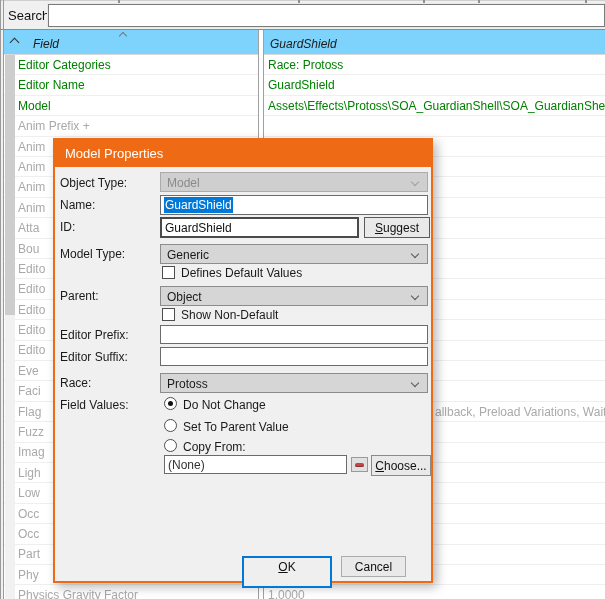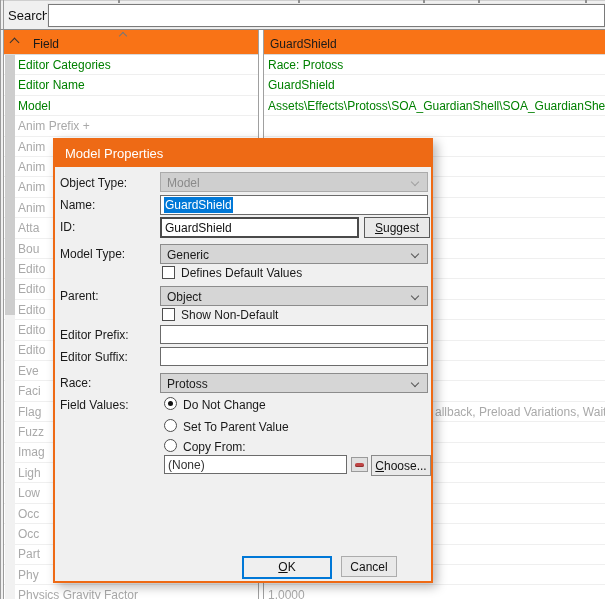--- a/index.html
+++ b/index.html
@@ -14,21 +14,21 @@
   .search-input { position:absolute; left:48px; top:4px; right:0; height:23px; background:#fff;
                   border:1px solid #7A7A7A; box-shadow:0 0 0 1px #E9E9E9; font-size:12px; padding:3px 4px; }
   .table-topline { position:absolute; top:29px; left:0; right:0; height:1px; background:#8C8C8C; z-index:2; }
 
   
   .left-panel { position:absolute; left:4px; top:30px; width:254px; height:569px; background:#fff; overflow:hidden; z-index:1; }
   .divider { position:absolute; left:258px; top:30px; width:6px; height:569px; background:#fff;
              border-left:1px solid #A0A0A0; border-right:1px solid #A0A0A0; z-index:1; }
   .right-panel { position:absolute; left:264px; top:30px; right:0; height:569px; background:#fff; overflow:hidden; z-index:1; }
 
-  .panel-header { position:absolute; left:0; right:0; top:0; height:25px; background:#f97316; border-bottom:1px solid #D9D9D9; font-size:12px; color:#1a1a1a; }
+  .panel-header { position:absolute; left:0; right:0; top:0; height:25px; background:#7dd3fc; border-bottom:1px solid #D9D9D9; font-size:12px; color:#1a1a1a;font-style:italic; }
   .left-header-text { position:absolute; left:29px; top:7px; }
   .right-header-text { position:absolute; left:6px; top:7px; }
   .sort-up { position:absolute; left:116px; top:3px; width:6px; height:6px;
              border-left:1.5px solid #777; border-top:1.5px solid #777; transform:rotate(45deg); }
   .gutter-sort { position:absolute; left:7px; top:9px; width:7px; height:7px;
              border-left:1.6px solid #333; border-top:1.6px solid #333; transform:rotate(45deg); }
 
   .rows { position:absolute; left:0; right:0; top:25px; bottom:0;
           background:repeating-linear-gradient(to bottom, transparent 0 19.4px, #EFEFEF 19.4px 20.4px); }
   .field-row { height:20.4px; line-height:20px; font-size:12px; padding-left:14px; white-space:nowrap; }
@@ -64,22 +64,22 @@
   .checkbox { position:absolute; left:107px; width:13px; height:13px; background:#fff; border:1px solid #4D4D4D; }
   .cblabel { position:absolute; left:126px; font-size:12px; color:#1a1a1a;text-align:center; }
 
   .radio { position:absolute; left:109px; width:13px; height:13px; background:#fff; border:1px solid #4D4D4D; border-radius:50%; }
   .radio.checked::after { content:""; position:absolute; left:3px; top:3px; width:5px; height:5px; background:#111; border-radius:50%; }
   .rdlabel { position:absolute; left:128px; font-size:12px; color:#1a1a1a; }
 
   .red-btn { position:absolute; left:296px; top:317px; width:17px; height:15px; background:#E0E0E0; border:1px solid #9A9A9A; }
   .red-btn .dash { position:absolute; left:3px; top:5px; width:9px; height:4px; background:#C04545; border-radius:2px; box-shadow:inset 0 -1px 0 #8E2F2F; }
 
-  .ok-btn { left:187px; top:416px; width:90px; height:23px; border:2px solid #0078D7; background:#EFEFEF; padding-top:2px; }
-  .cancel-btn { left:286px; top:416px; width:56px; height:21px; border:1px solid #ACACAC; }
+  .ok-btn { left:187px; top:416px; width:90px; height:32px; border:2px solid #0078D7; background:#EFEFEF; padding-top:2px; }
+  .cancel-btn { left:286px; top:416px; width:65px; height:21px; border:1px solid #ACACAC; }
 </style>
 </head>
 <body>
 
 <div class="topline"></div>
 <div class="tick" style="left:118px"></div>
 <div class="tick" style="left:298px"></div>
 <div class="tick" style="left:423px"></div>
 <div class="tick" style="left:478px"></div>
 <div class="tick" style="left:585px"></div>

